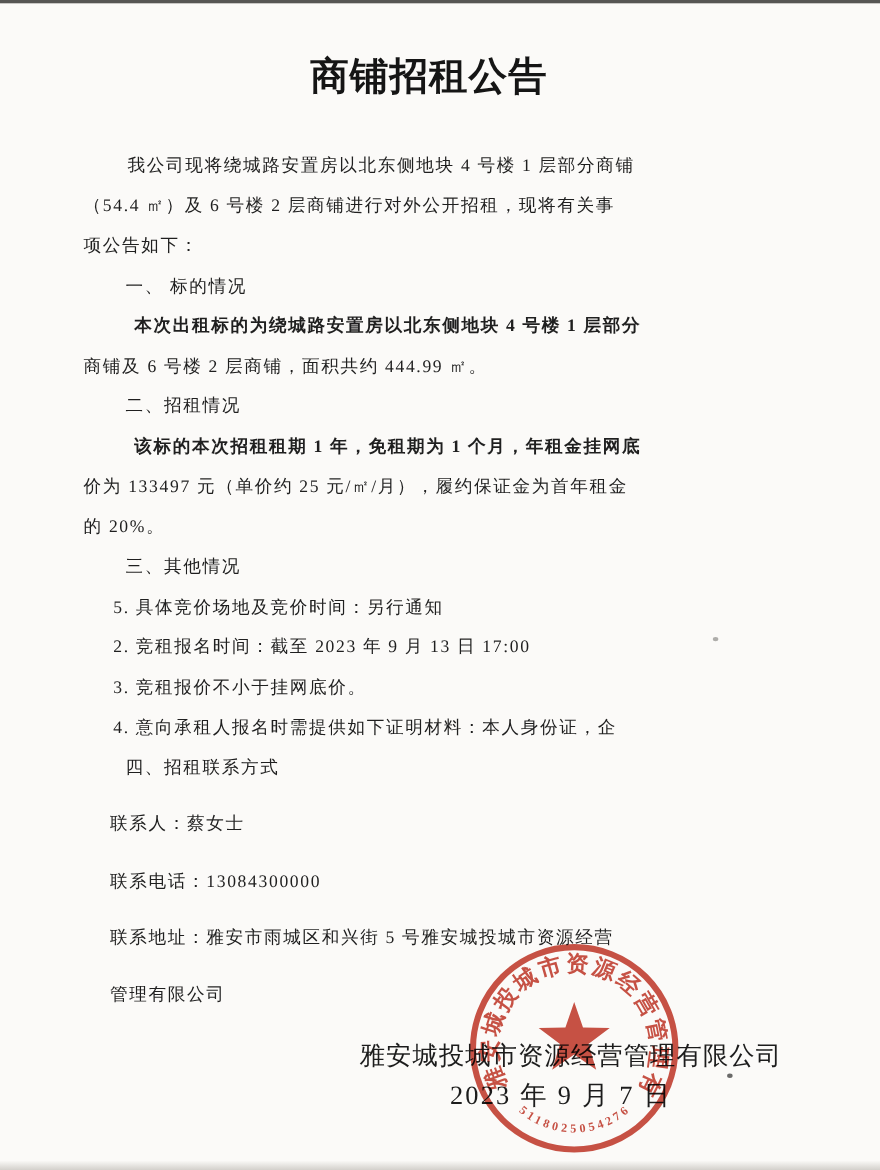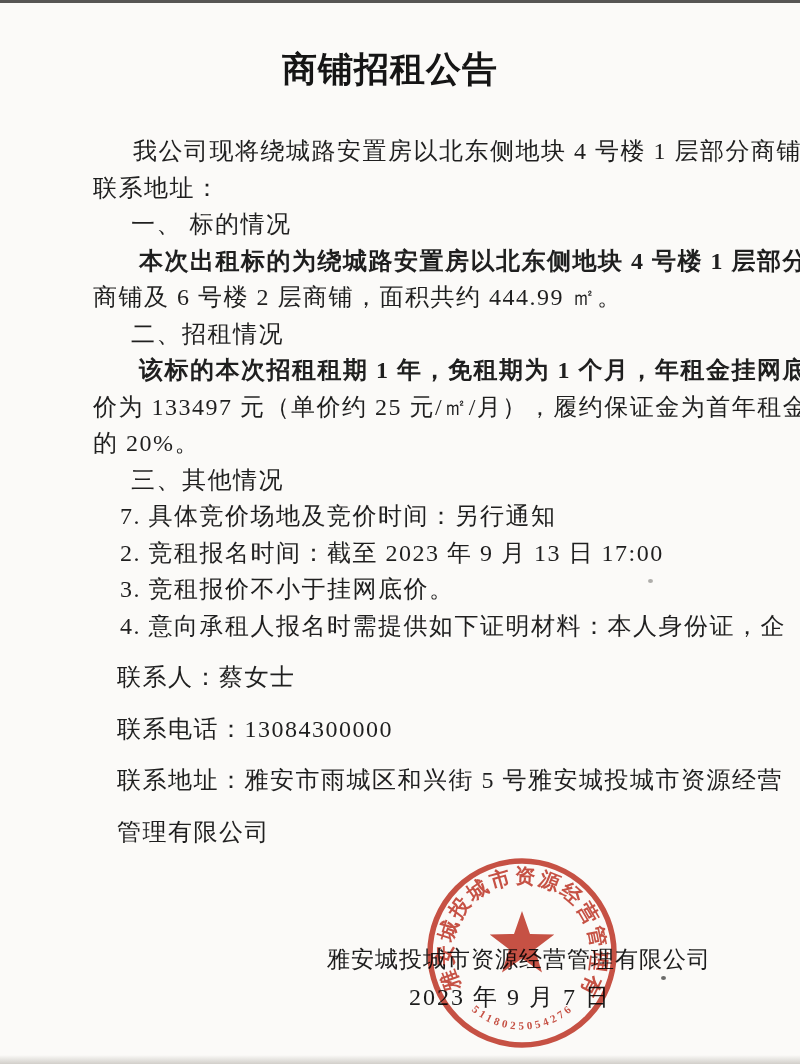--- a/index.html
+++ b/index.html
@@ -21,22 +21,22 @@
     background:linear-gradient(to bottom, rgba(190,186,179,0), rgba(175,171,163,.55));
   }
   .doc-title {
     position:absolute; top:46px; left:0; width:800px;
     text-align:center;
     font-size:35px; font-weight:bold; letter-spacing:1px;
     transform:translateX(-10px);
     color:#151515;
   }
   .body-block {
-    position:absolute; left:93px; top:133px; width:648px;
-    font-size:24px; letter-spacing:1.5px;
+    position:absolute; left:76px; top:133px; width:648px;
+    font-size:16px; letter-spacing:1.5px;
   }
   .ln { line-height:36.5px; white-space:nowrap; }
   .first  { text-indent:40px; }
   .first2 { text-indent:46px;font-weight:bold; }
   .h      { padding-left:38px; }
   .num    { padding-left:27px; }
   .cont   { padding-left:5px; }
   .c      { padding-left:24px;margin-top:15px; }
   .signature {
     position:absolute; left:327px; top:946px;
@@ -64,33 +64,35 @@
 <body>
 
 <div class="page">
 
   <div class="scan-edge-top"></div>
 
   <div class="doc-title">商铺招租公告</div>
 
   <div class="body-block">
     <div class="ln first">我公司现将绕城路安置房以北东侧地块 4 号楼 1 层部分商铺</div>
-    <div class="ln">联系地址：</div>
+    <div class="ln">（54.4 ㎡）及 6 号楼 2 层商铺进行对外公开招租，现将有关事</div>
+    <div class="ln">项公告如下：</div>
     <div class="ln h">一、 标的情况</div>
     <div class="ln first2">本次出租标的为绕城路安置房以北东侧地块 4 号楼 1 层部分</div>
     <div class="ln">商铺及 6 号楼 2 层商铺，面积共约 444.99 ㎡。</div>
     <div class="ln h">二、招租情况</div>
     <div class="ln first2">该标的本次招租租期 1 年，免租期为 1 个月，年租金挂网底</div>
     <div class="ln">价为 133497 元（单价约 25 元/㎡/月），履约保证金为首年租金</div>
     <div class="ln">的 20%。</div>
     <div class="ln h">三、其他情况</div>
-    <div class="ln num">7. 具体竞价场地及竞价时间：另行通知</div>
+    <div class="ln num">5. 具体竞价场地及竞价时间：另行通知</div>
     <div class="ln num">2. 竞租报名时间：截至 2023 年 9 月 13 日 17:00</div>
     <div class="ln num">3. 竞租报价不小于挂网底价。</div>
     <div class="ln num">4. 意向承租人报名时需提供如下证明材料：本人身份证，企</div>
+    <div class="ln h">四、招租联系方式</div>
     <div class="ln c">联系人：蔡女士</div>
     <div class="ln c">联系电话：13084300000</div>
     <div class="ln c">联系地址：雅安市雨城区和兴街 5 号雅安城投城市资源经营</div>
     <div class="ln c">管理有限公司</div>
   </div>
 
   <div class="signature">雅安城投城市资源经营管理有限公司</div>
 
   <div class="sign-date">2023 年 9 月 7 日</div>
 

